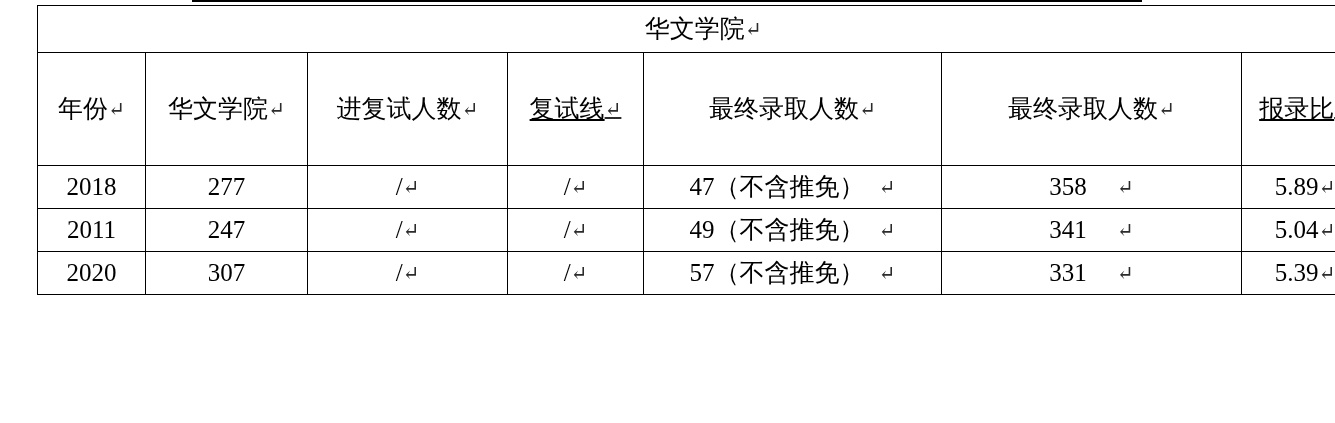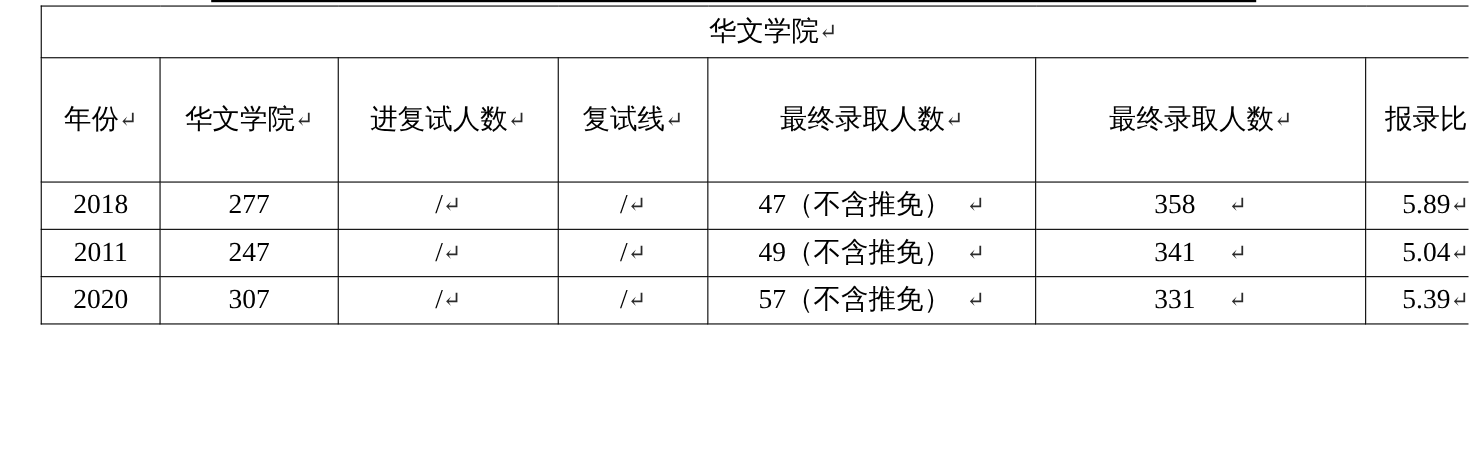--- a/index.html
+++ b/index.html
@@ -61,20 +61,21 @@
   }
   .header-row td {
     height: 112px;
     font-size: 27px;
   }
   .data-row td {
     height: 42px;
     font-size: 25px;
   }
   .u {
+    text-decoration: underline;
   }
   .pilcrow {
     font-size: 20px;
     color: #2b2b2b;
     display: inline-block;
     transform: translateY(-1px);
   }
   .pilcrow.sp {
     margin-left: 14px;
   }

